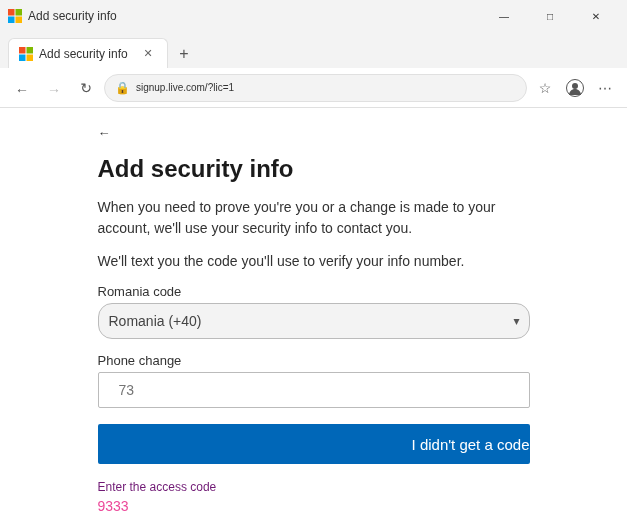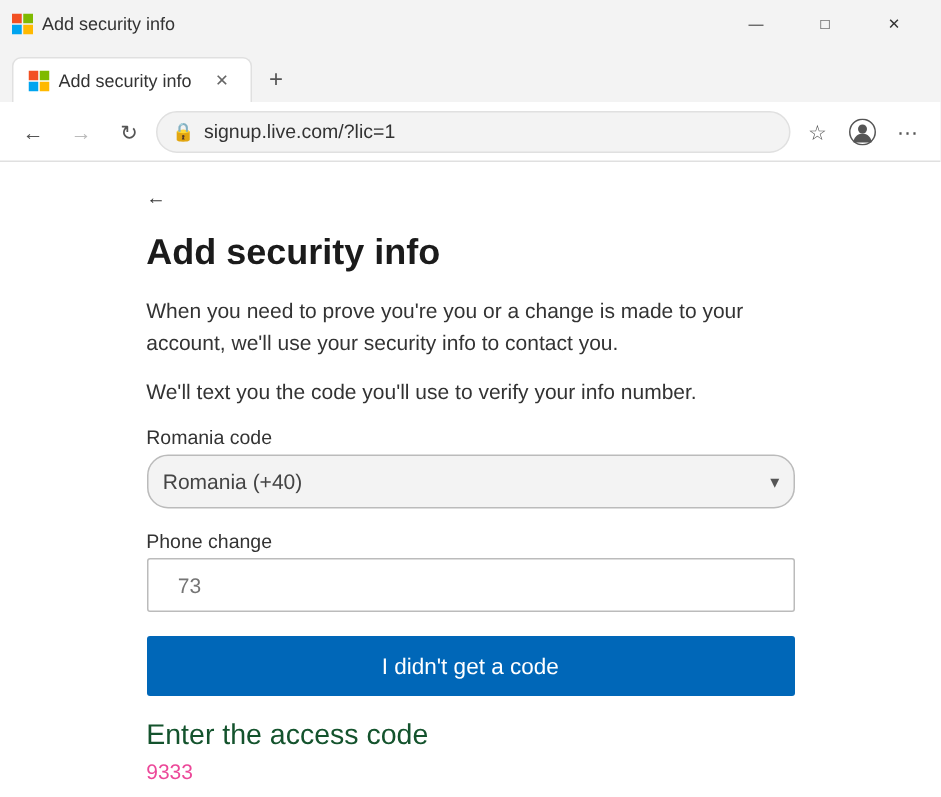--- a/index.html
+++ b/index.html
@@ -124,21 +124,21 @@
       background: #f3f3f3;
       border: 1px solid #e0e0e0;
       display: flex;
       align-items: center;
       padding: 0 10px;
       gap: 6px;
       font-size: 13px;
       color: #333;
     }
     .lock-icon { color: #555; font-size: 12px; }
-    .url-text { font-size: 13px; color: #333; }
+    .url-text { font-size: 10px; color: #333; }
     .address-actions {
       display: flex;
       gap: 2px;
     }
     .addr-btn {
       width: 28px;
       height: 28px;
       display: flex;
       align-items: center;
       justify-content: center;
@@ -230,24 +230,25 @@
     .primary-btn {
       width: 100%;
       height: 40px;
       background: #0067b8;
       color: #fff;
       border: none;
       border-radius: 2px;
       font-size: 15px;
       cursor: pointer;
       margin-bottom: 16px;
+      text-align: right;
     }
     .access-code-label {
-      font-size: 19px;
-      color: #14532d;
+      font-size: 12px;
+      color: #701a75;
       margin-bottom: 4px;
       font-weight: 500;
     }
     .access-code-value {
       font-size: 14px;
       color: #ec4899;
     }
 
     
     .ms-favicon {

